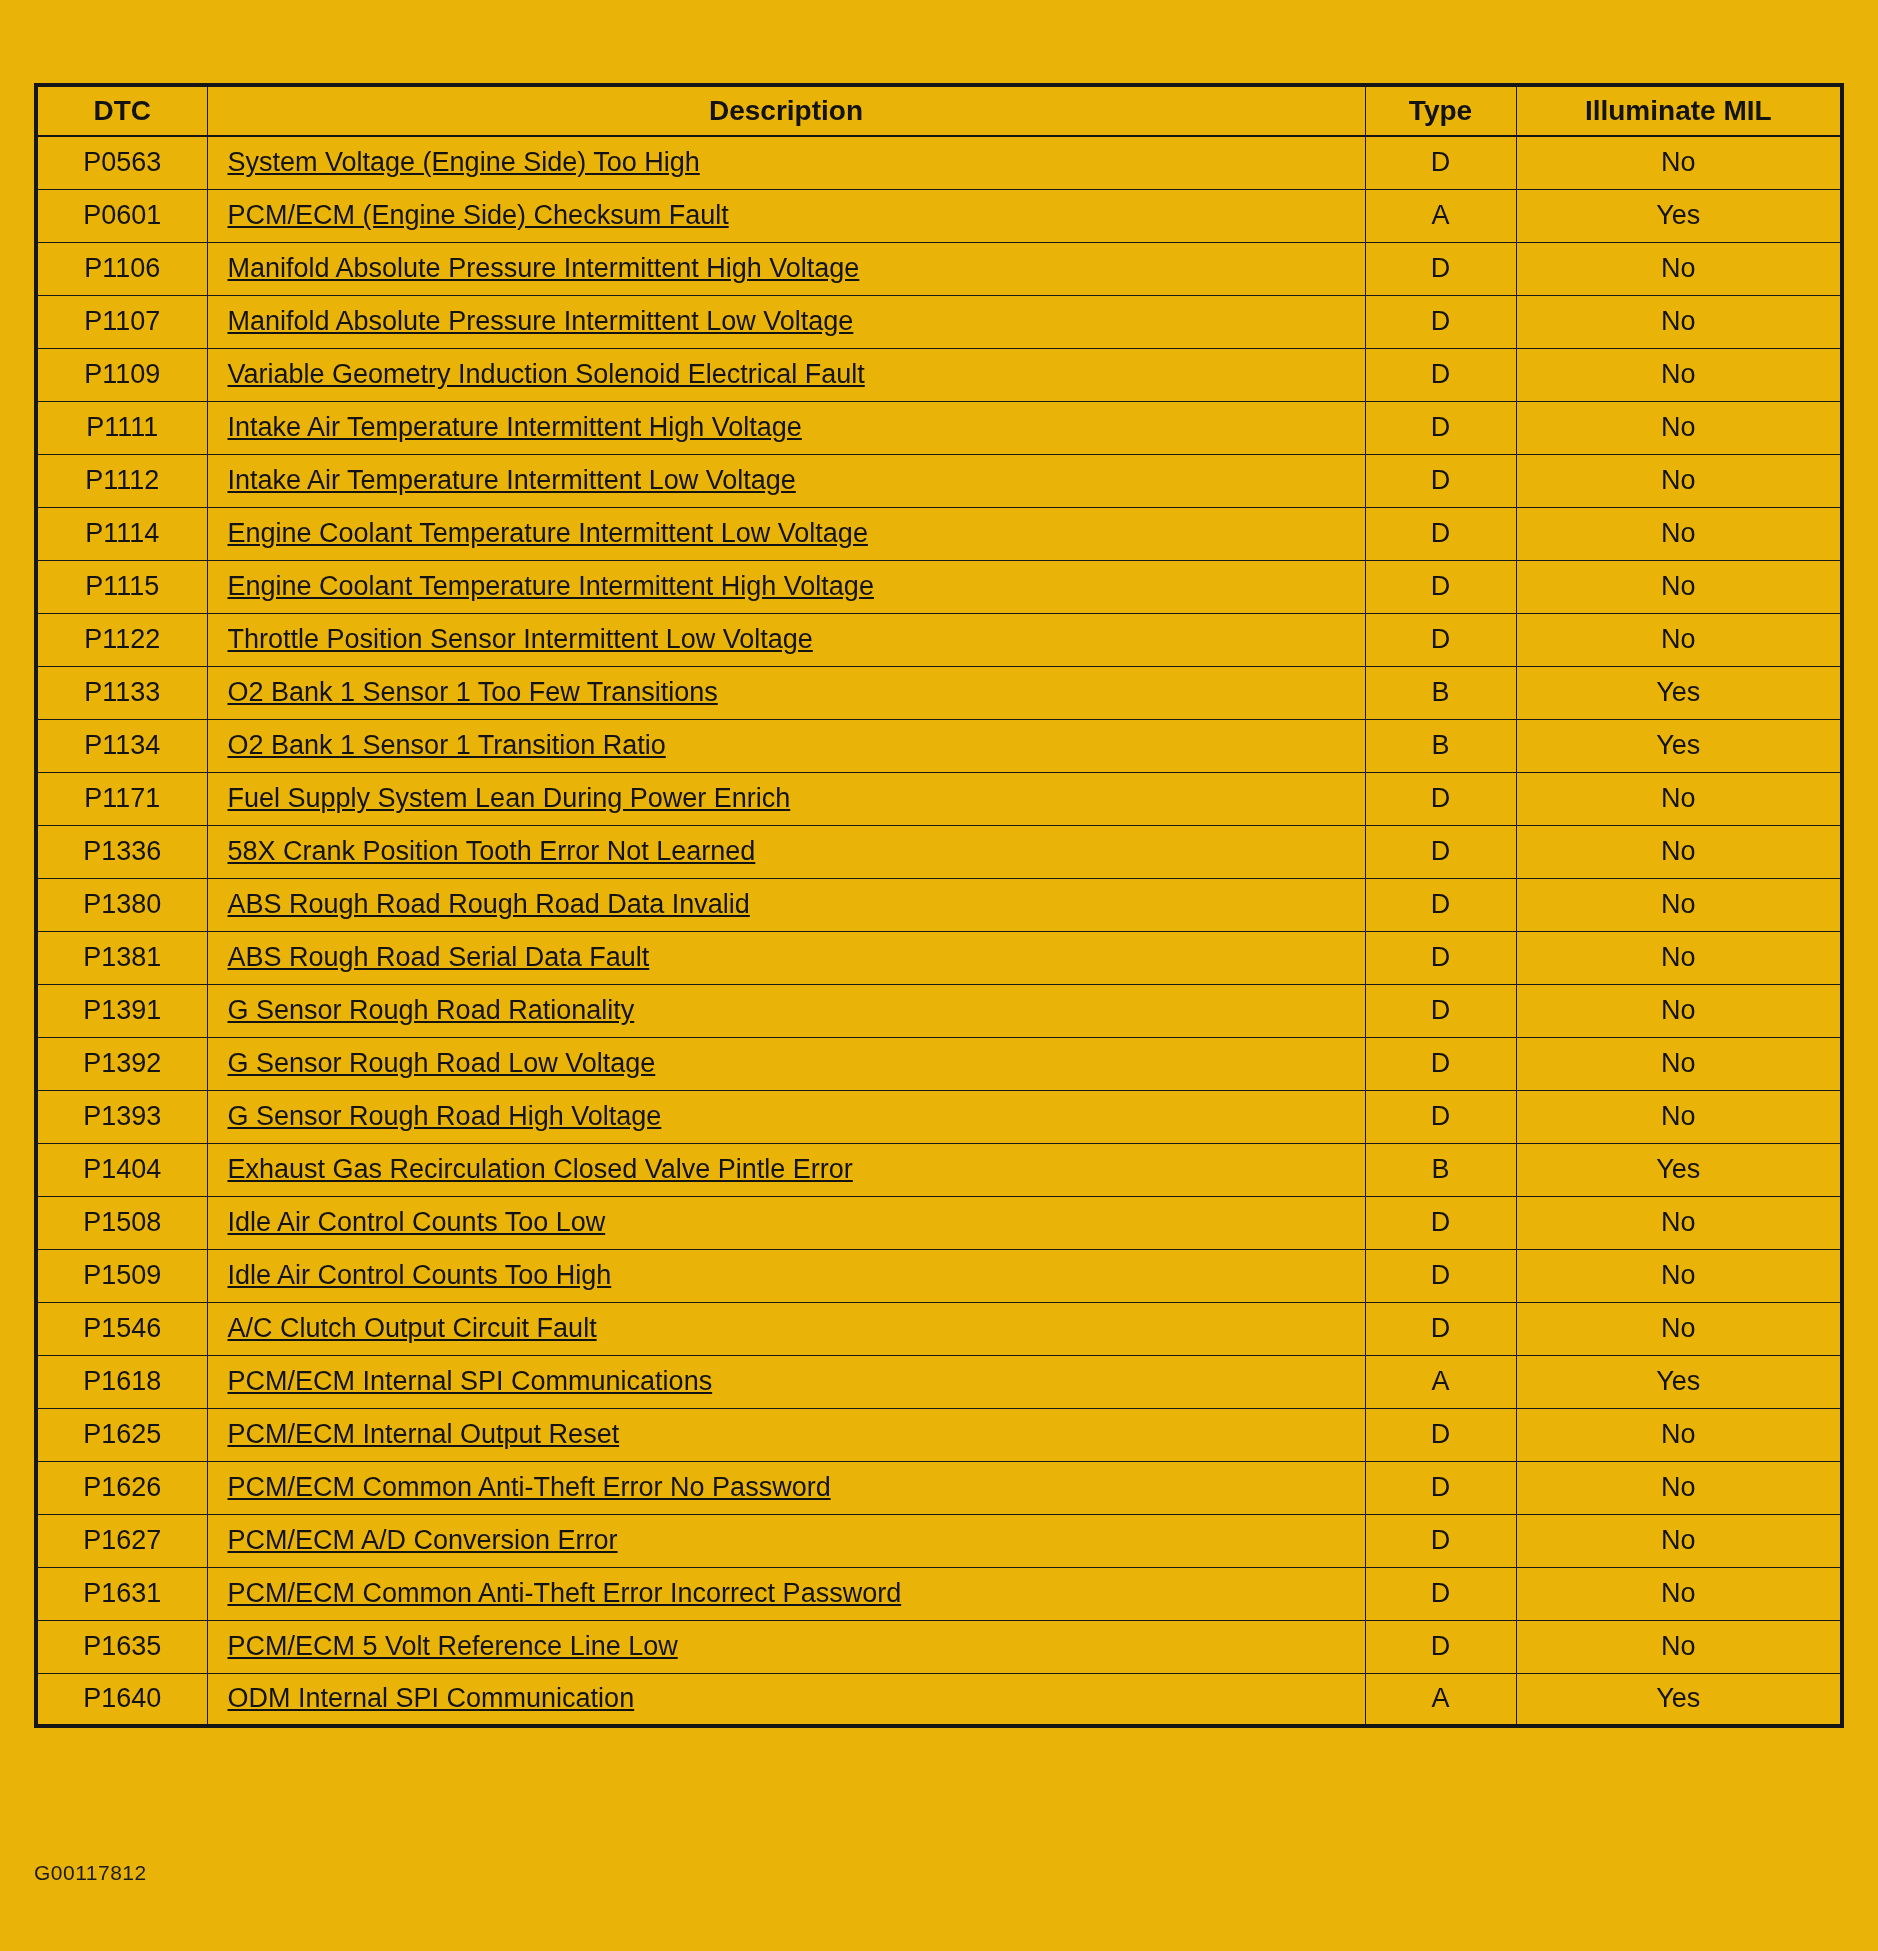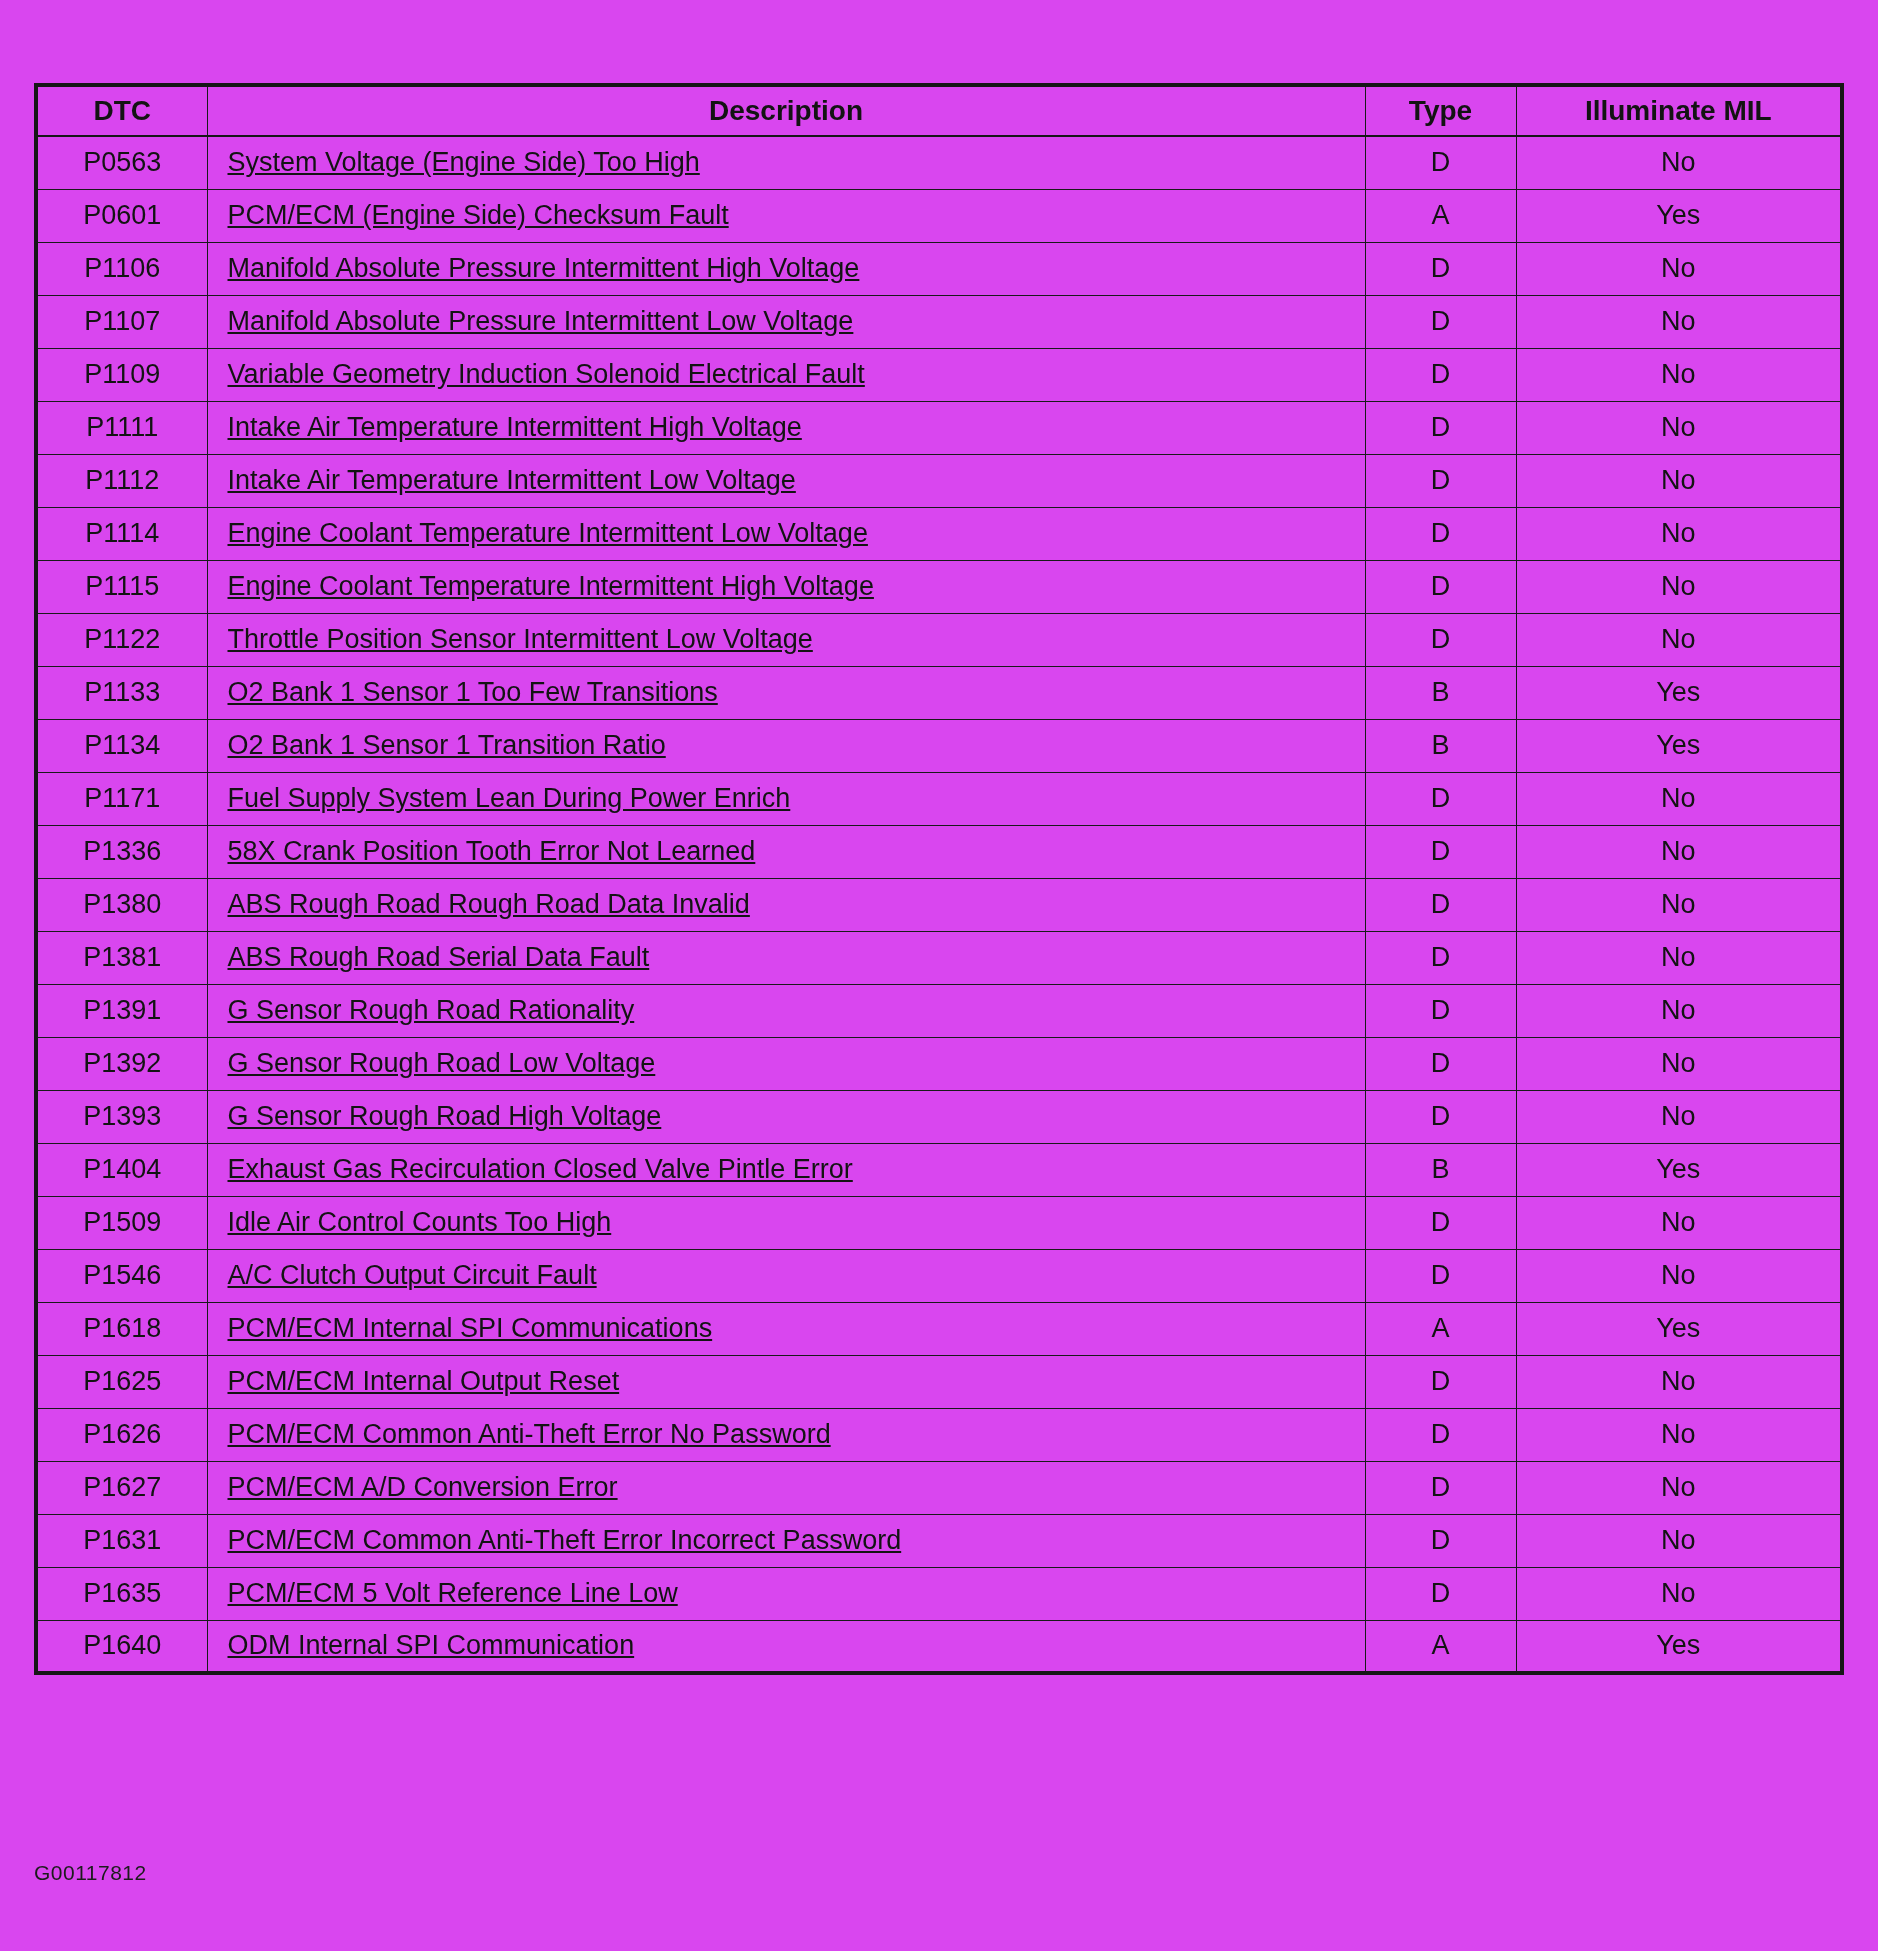--- a/index.html
+++ b/index.html
@@ -9,21 +9,21 @@
     height: 1952px;
     background: #ffffff;
     font-family: "Liberation Sans", sans-serif;
     color: #131313;
   }
 
   .page {
     position: relative;
     width: 1879px;
     height: 1952px;
-    background: #d946ef;
+    background: #eab308;
     overflow: hidden;
   }
 
   table.dtc-table {
     position: absolute;
     left: 34px;
     top: 83px;
     width: 1806px;
     border-collapse: collapse;
     border: 4.7px solid #161616;
@@ -205,20 +205,26 @@
           <td class="cell-type">D</td>
           <td class="cell-mil">No</td>
         </tr>
         <tr>
           <td class="cell-dtc">P1404</td>
           <td class="cell-desc">Exhaust Gas Recirculation Closed Valve Pintle Error</td>
           <td class="cell-type">B</td>
           <td class="cell-mil">Yes</td>
         </tr>
         <tr>
+          <td class="cell-dtc">P1508</td>
+          <td class="cell-desc">Idle Air Control Counts Too Low</td>
+          <td class="cell-type">D</td>
+          <td class="cell-mil">No</td>
+        </tr>
+        <tr>
           <td class="cell-dtc">P1509</td>
           <td class="cell-desc">Idle Air Control Counts Too High</td>
           <td class="cell-type">D</td>
           <td class="cell-mil">No</td>
         </tr>
         <tr>
           <td class="cell-dtc">P1546</td>
           <td class="cell-desc">A/C Clutch Output Circuit Fault</td>
           <td class="cell-type">D</td>
           <td class="cell-mil">No</td>

